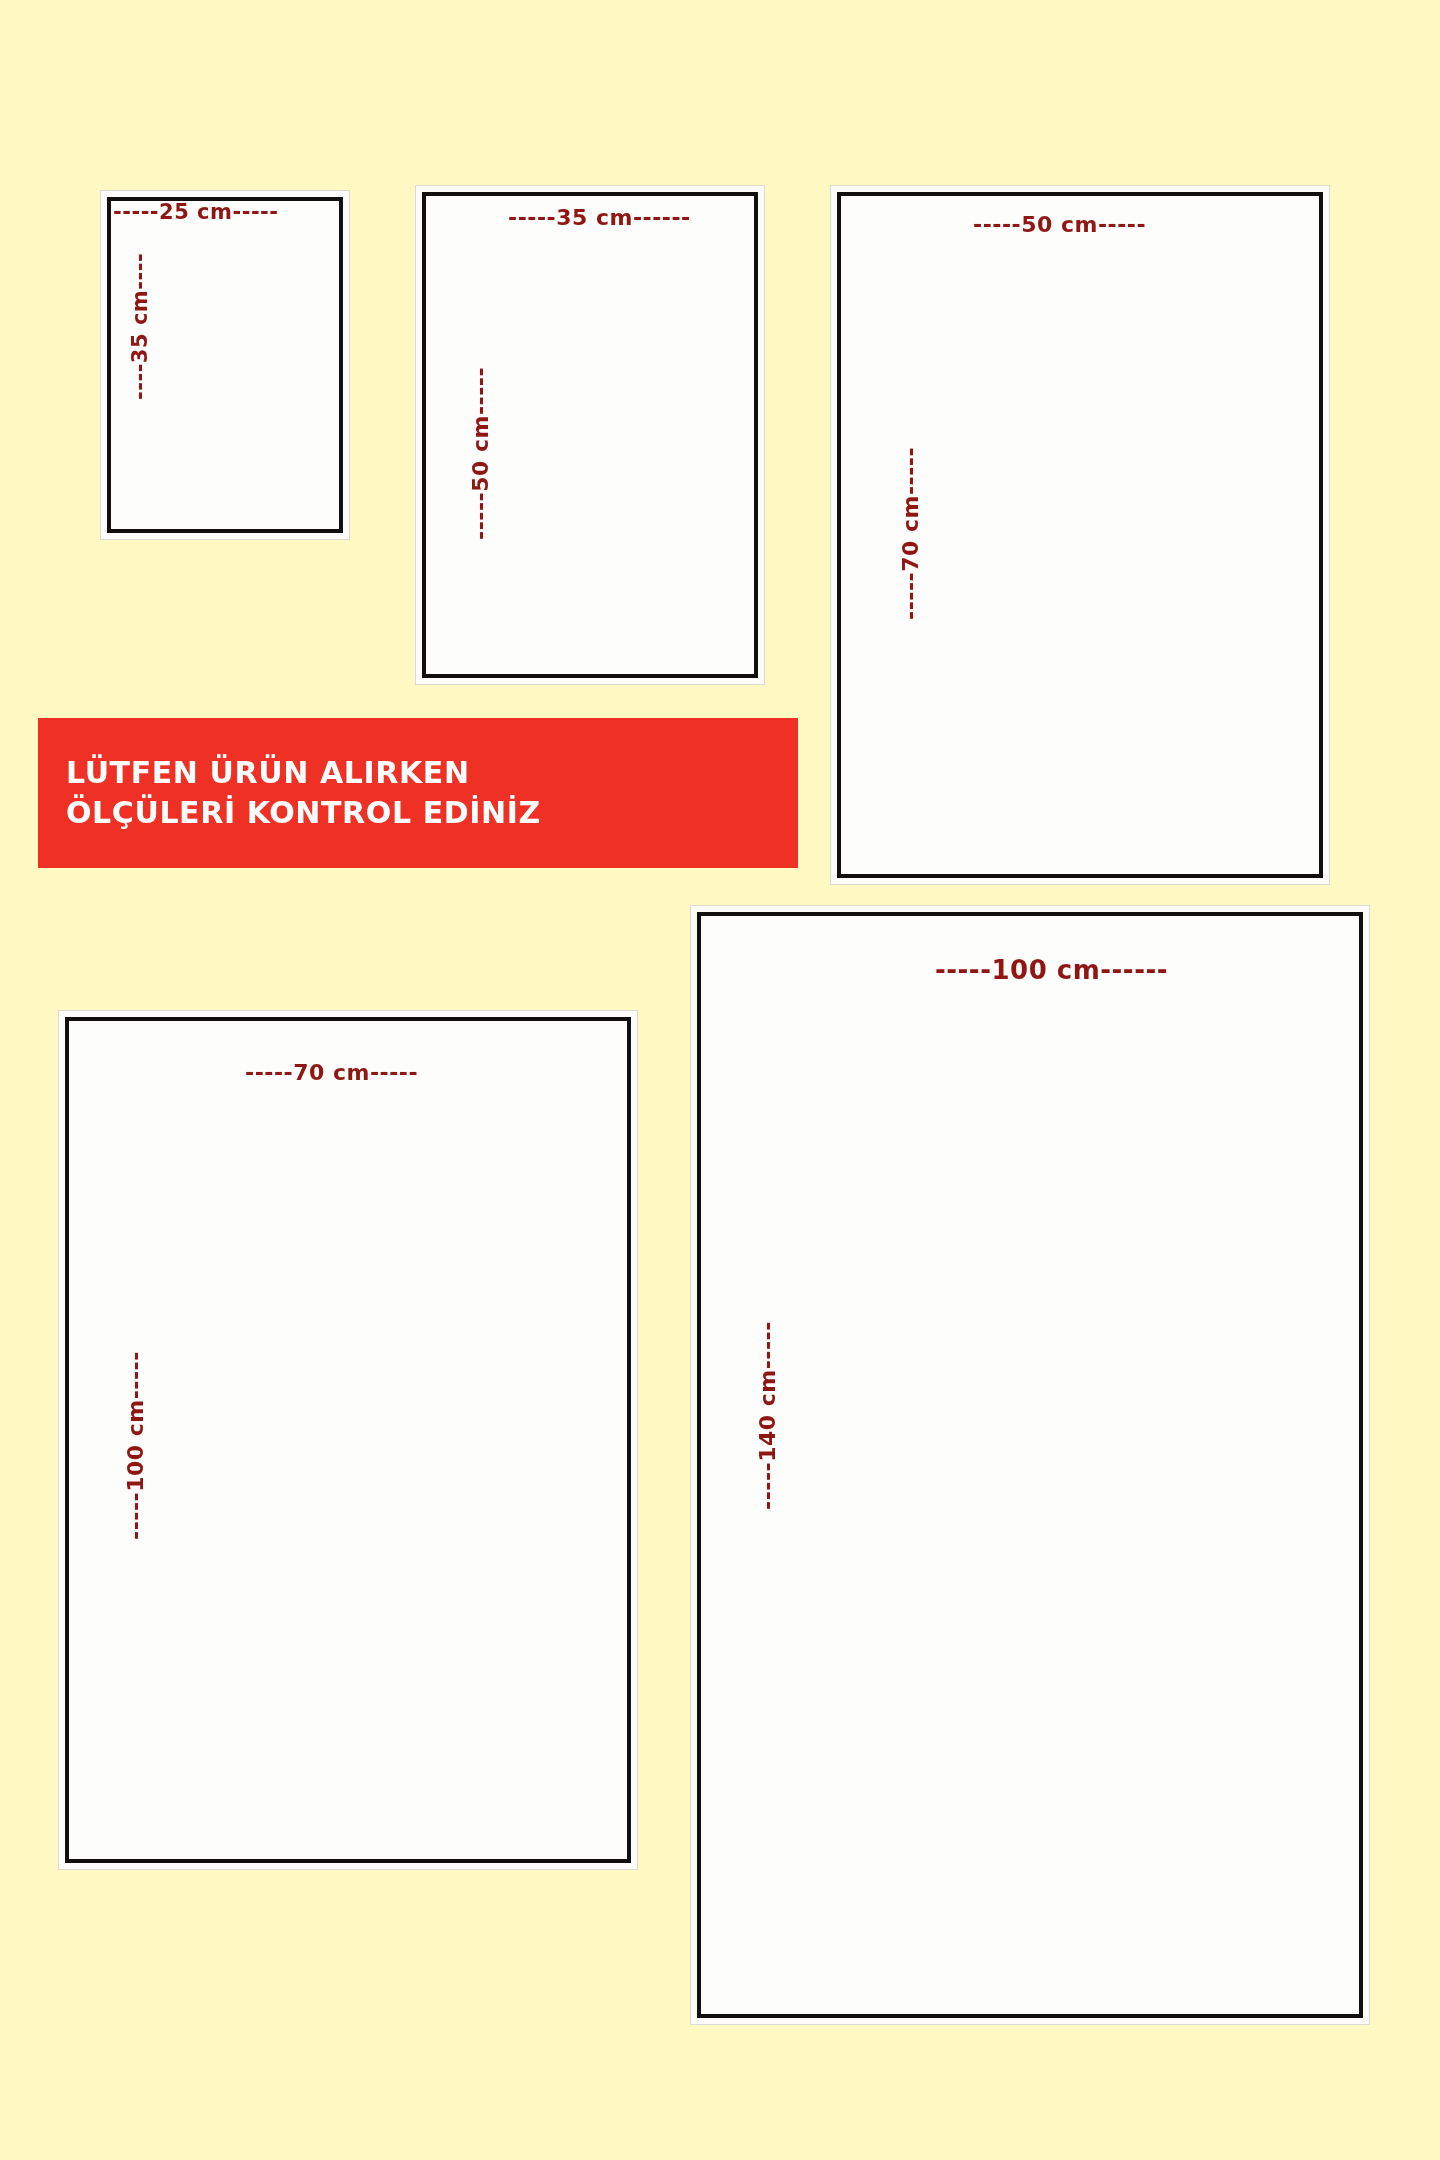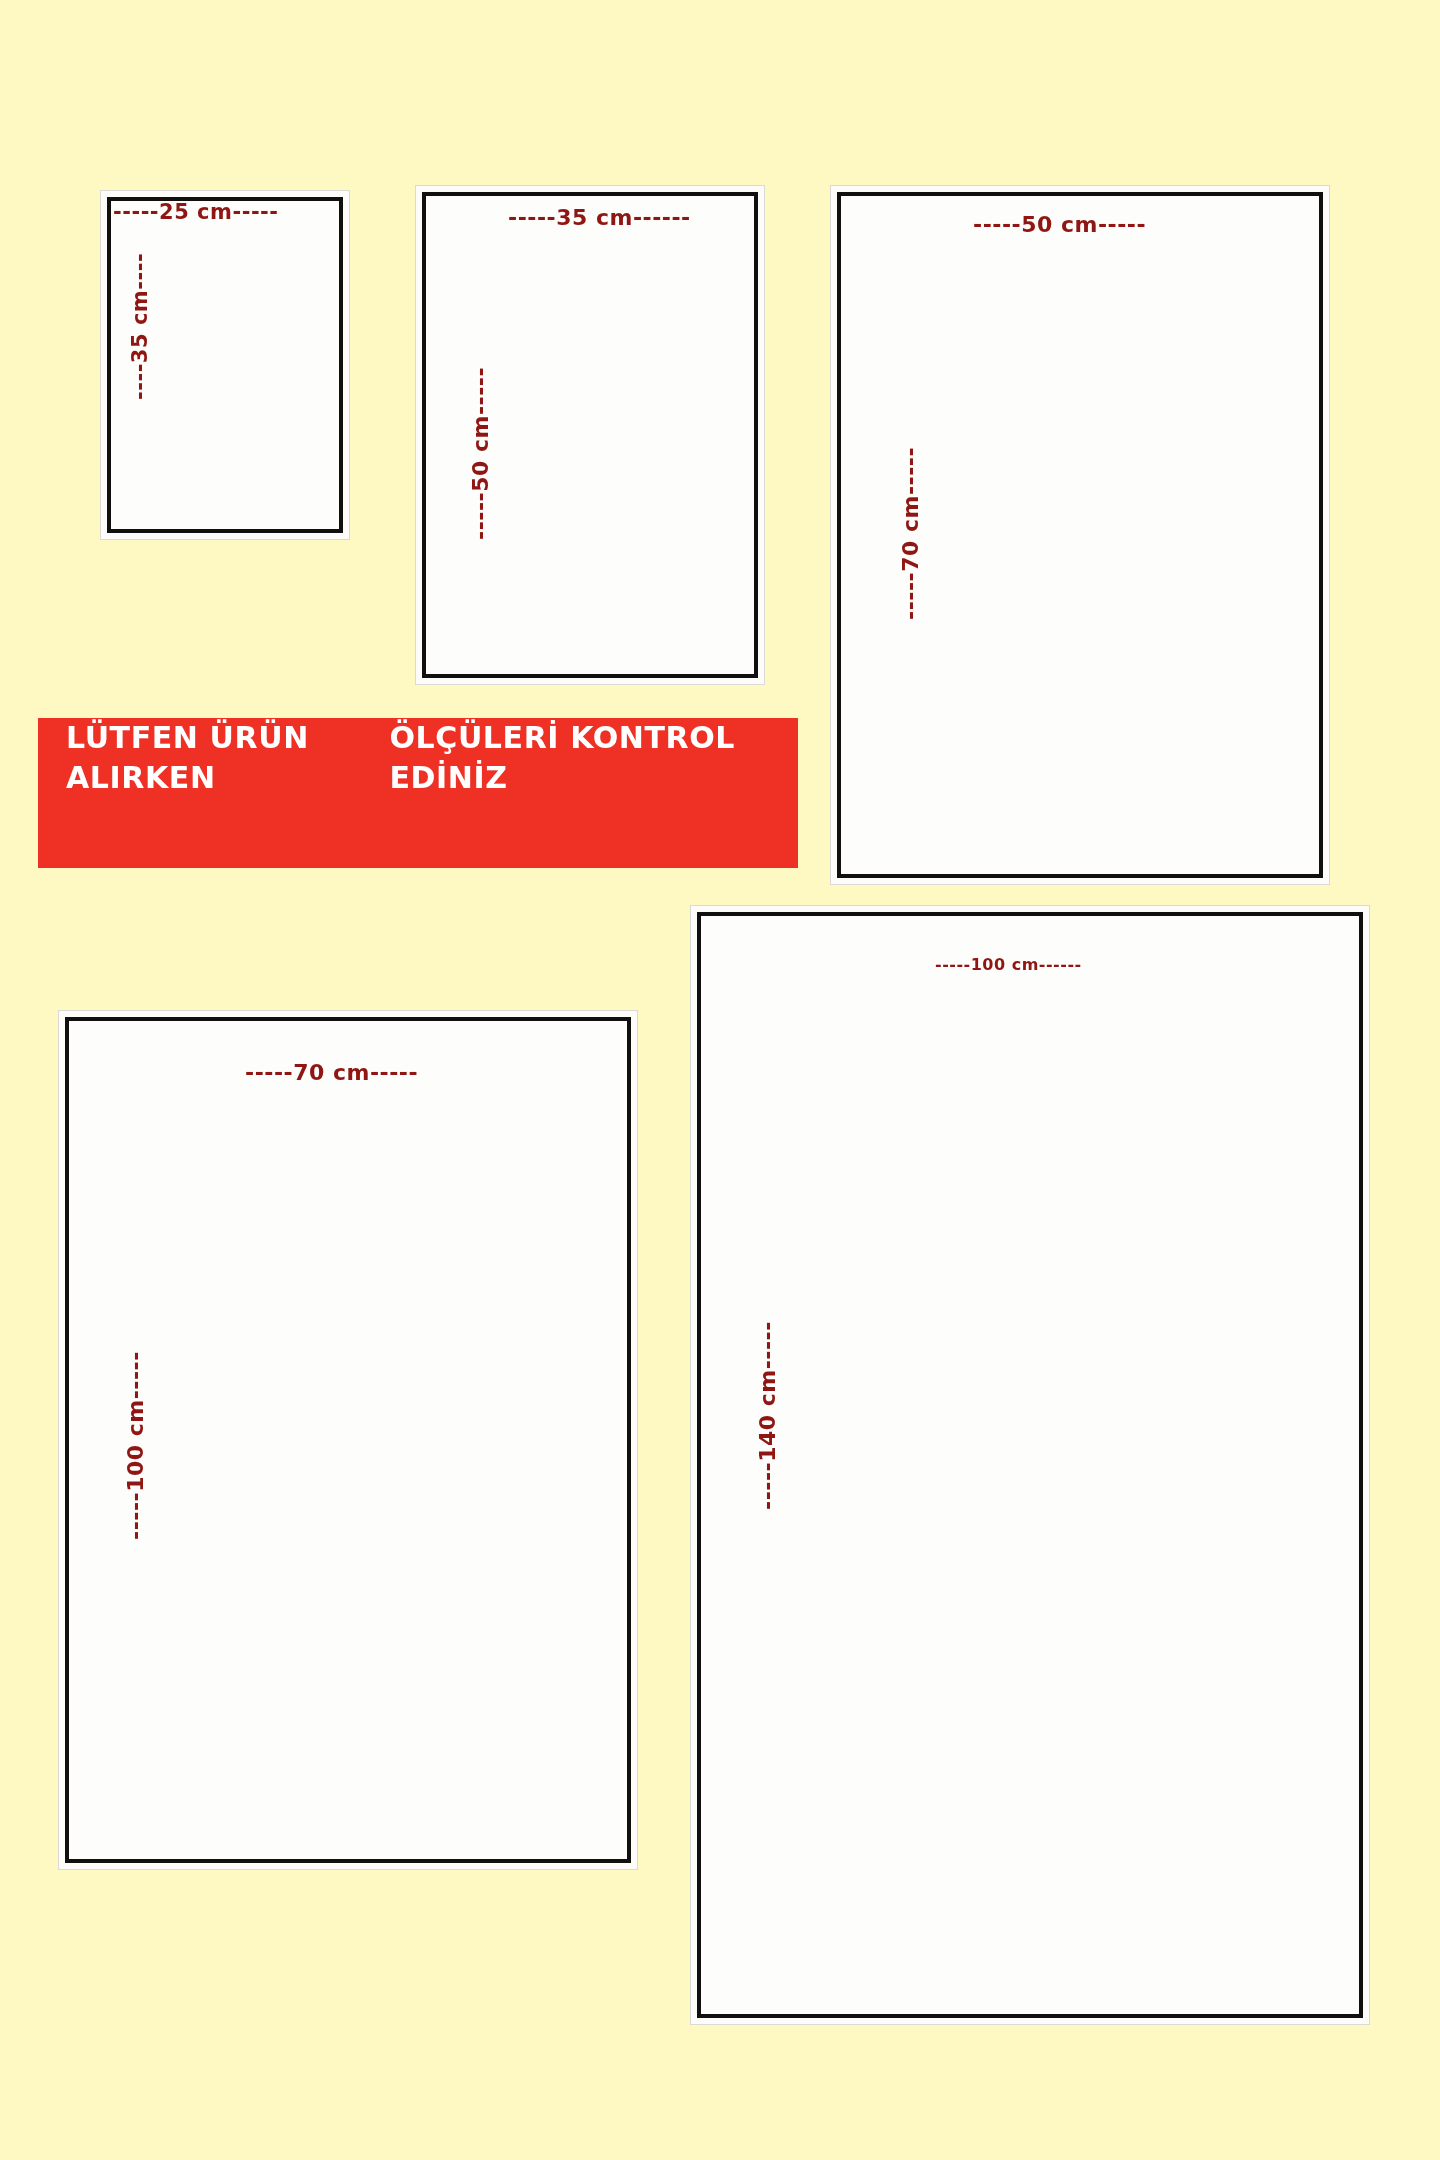--- a/index.html
+++ b/index.html
@@ -48,21 +48,21 @@
   .dim.vertical {
     transform-origin: 0 0;
     transform: rotate(-90deg);
   }
 
   
   #warning-banner {
     position: absolute;
     background: #ee3124;
     display: flex;
-    flex-direction: row;
+    flex-direction: column;
     justify-content: center;
     padding: 0 28px;
     box-sizing: border-box;
   }
   #warning-banner .line {
     color: #ffffff;
     font-weight: bold;
     font-size: 30px;
     letter-spacing: 0.6px;
     line-height: 1.32;
@@ -94,21 +94,21 @@
 
   <div class="sample" style="left:58px; top:1010px; width:580px; height:860px;">
     <div class="inner"></div>
   </div>
   <div class="dim" style="left:245px; top:1060px; font-size:22px;">-----70 cm-----</div>
   <div class="dim vertical" style="left:123px; top:1540px; font-size:22px;">-----100 cm-----</div>
 
   <div class="sample" style="left:690px; top:905px; width:680px; height:1120px;">
     <div class="inner"></div>
   </div>
-  <div class="dim" style="left:935px; top:955px; font-size:16px;">-----100 cm------</div>
+  <div class="dim" style="left:935px; top:955px; font-size:26px;">-----100 cm------</div>
   <div class="dim vertical" style="left:755px; top:1510px; font-size:22px;">-----140 cm-----</div>
 
   <div id="warning-banner" style="left:38px; top:718px; width:760px; height:150px;">
     <div class="line">LÜTFEN ÜRÜN ALIRKEN</div>
     <div class="line">ÖLÇÜLERİ KONTROL EDİNİZ</div>
   </div>
 
 </div>
 
 </body></html>

